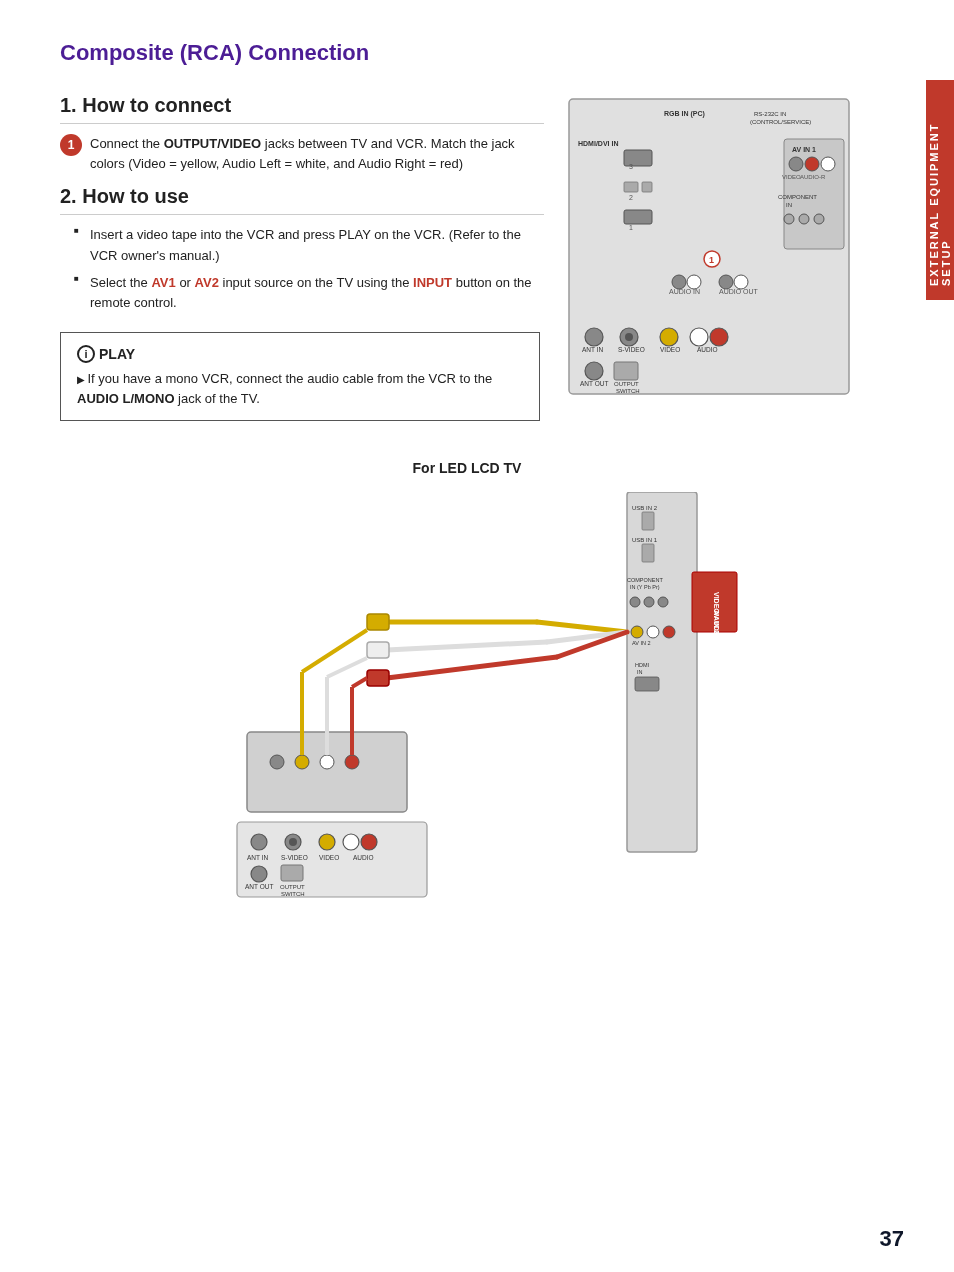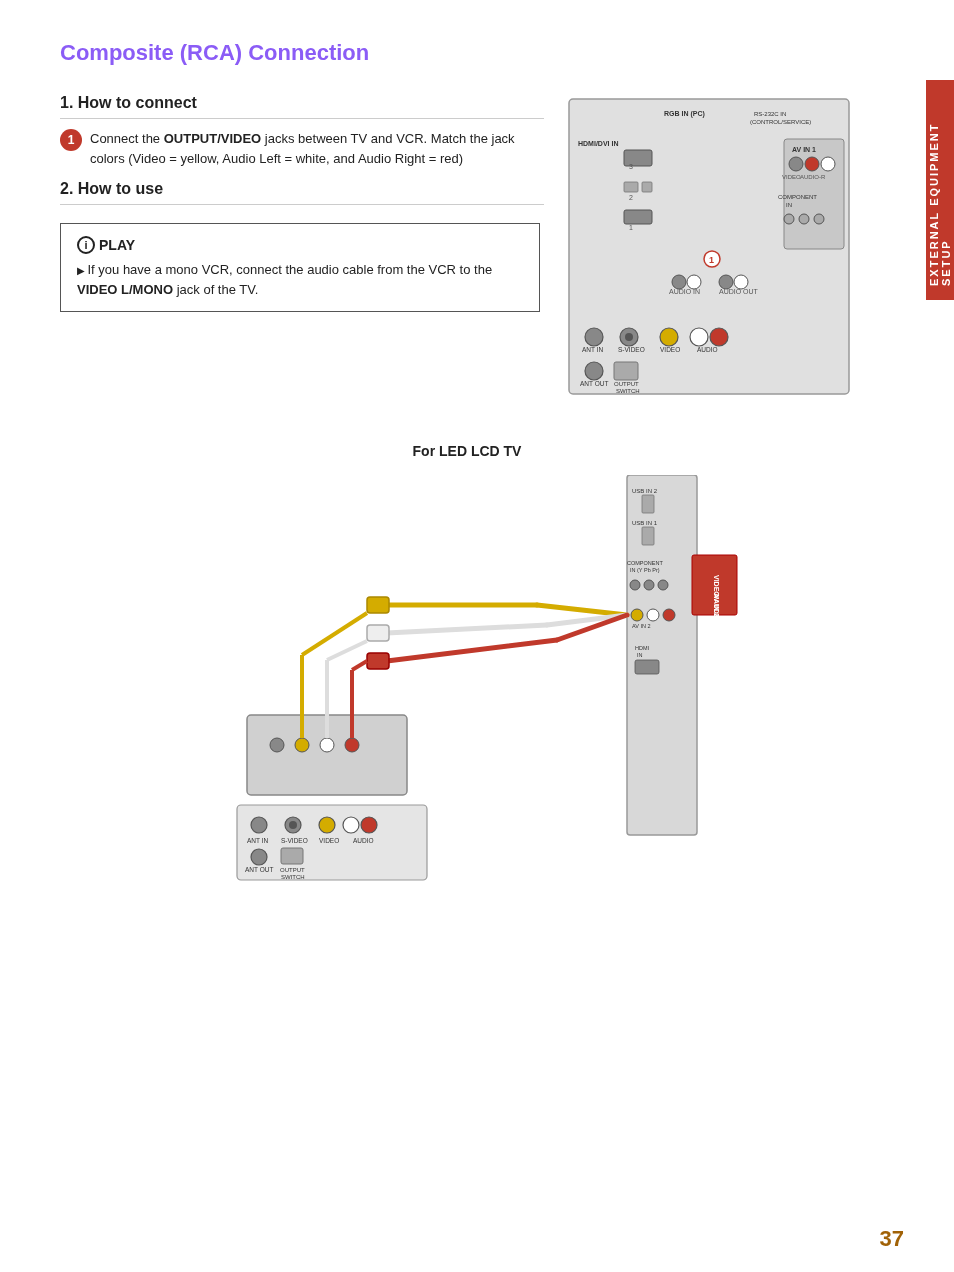--- a/index.html
+++ b/index.html
@@ -36,29 +36,29 @@
       justify-content: center;
     }
 
     .main-content {
       padding: 40px 50px 40px 60px;
       margin-right: 30px;
     }
 
     
     .page-title {
-      color: #8b5cf6;
+      color: #4c1d95;
       font-size: 22px;
       font-weight: bold;
       margin-bottom: 28px;
     }
 
     
     .section-header {
-      font-size: 16px;
+      font-size: 20px;
       font-weight: bold;
       color: #222;
       margin-bottom: 10px;
       border-bottom: 1px solid #ccc;
       padding-bottom: 6px;
     }
 
     
     .step-number {
       display: inline-flex;
@@ -158,21 +158,21 @@
       margin-bottom: 16px;
     }
 
     
     .page-number {
       position: absolute;
       bottom: 20px;
       right: 50px;
       font-size: 22px;
       font-weight: bold;
-      color: #a16207;
+      color: #0f172a;
     }
 
     .section2 {
       margin-bottom: 2px;
     }
 
     .two-col {
       display: flex;
       gap: 20px;
       align-items: flex-start;
@@ -199,30 +199,36 @@
           <span class="step-number">1</span>
           <span class="step-text">
             Connect the <span class="bold">OUTPUT/VIDEO</span> jacks between TV and VCR. Match the jack colors (Video = yellow, Audio Left = white, and Audio Right = red)
           </span>
         </div>
       </div>
 
       <div class="section2">
         <div class="section-header">2. How to use</div>
         <ul class="bullet-list">
+          <li>
+            Insert a video tape into the VCR and press PLAY on the VCR. (Refer to the VCR owner's manual.)
+          </li>
+          <li>
+            Select the <span class="red">AV1</span> or <span class="red">AV2</span> input source on the TV using the <span class="red">INPUT</span> button on the remote control.
+          </li>
         </ul>
       </div>
 
       <div class="note-box">
         <div class="note-title">
           <span class="note-icon">i</span>
           <span>PLAY</span>
         </div>
         <div class="note-text">
-          If you have a mono VCR, connect the audio cable from the VCR to the <span class="bold">VIDEO L/MONO</span> jack of the TV.
+          If you have a mono VCR, connect the audio cable from the VCR to the <span class="bold">AUDIO L/MONO</span> jack of the TV.
         </div>
       </div>
 
     </div>
 
     <div class="col-diagram">
       <svg width="300" height="310" style="display:block;">
 
         <rect x="5" y="5" width="280" height="295" rx="4" ry="4" fill="#e0e0e0" stroke="#999" stroke-width="1.5"></rect>
 

